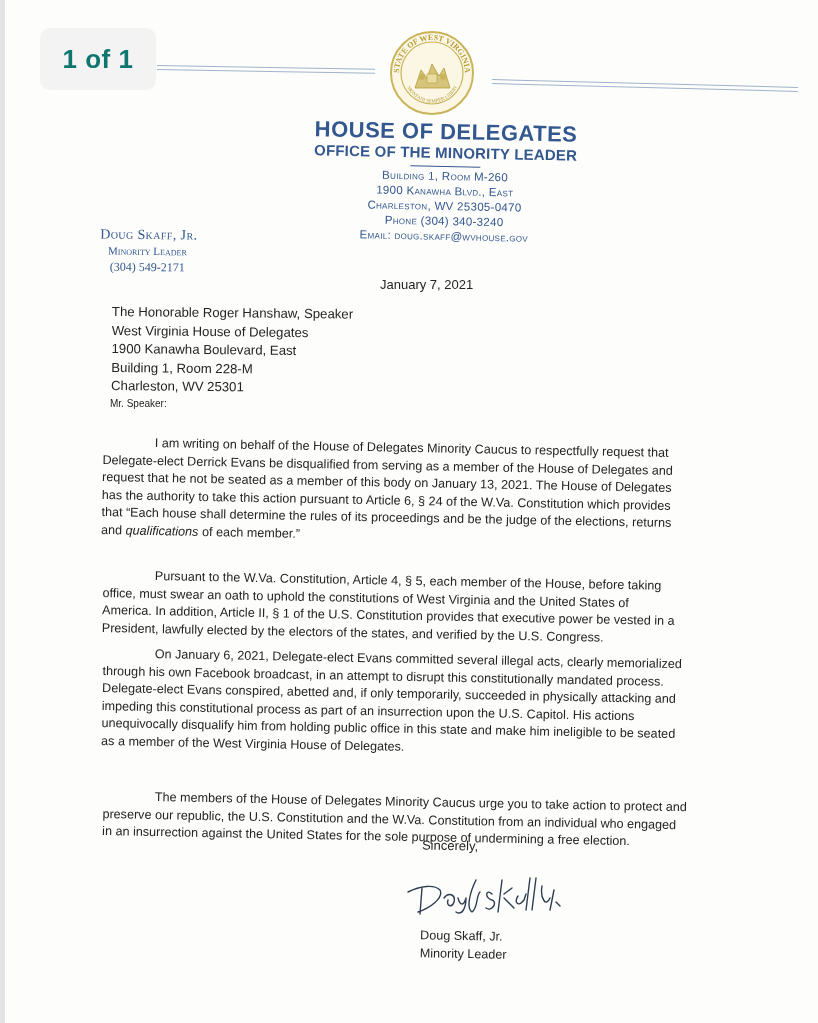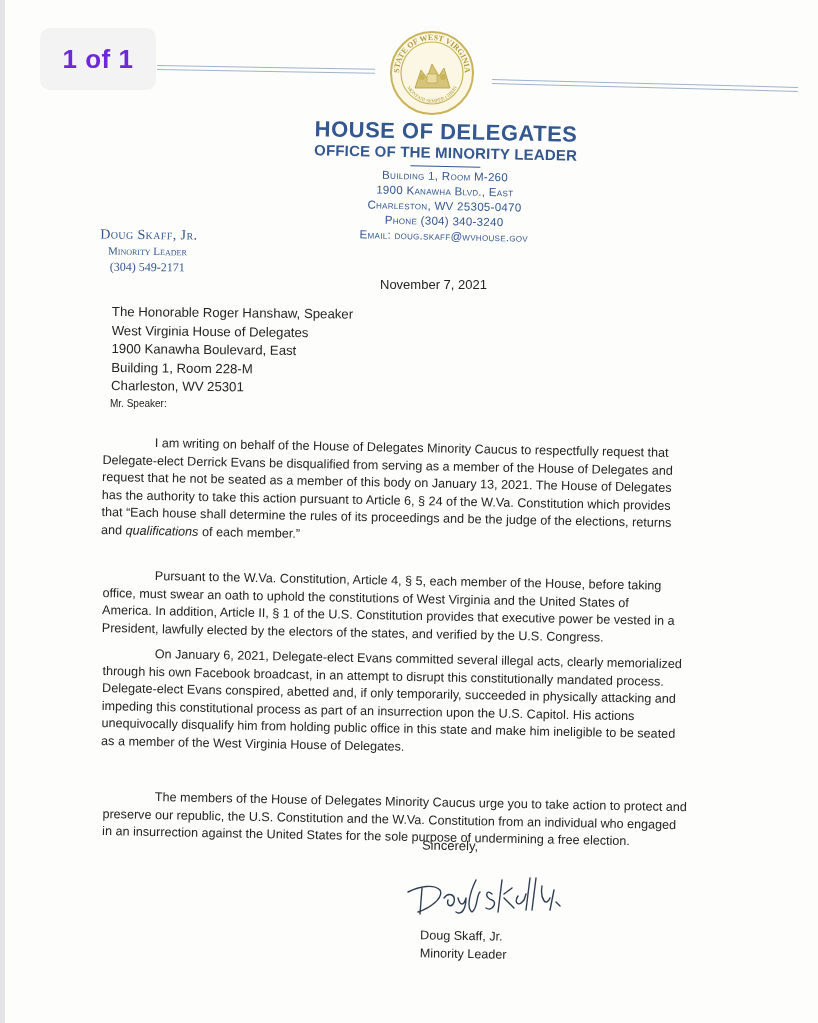--- a/index.html
+++ b/index.html
@@ -13,21 +13,21 @@
     position: absolute; left: 0; top: 0; width: 5px; height: 1023px;
     background: #e4e4e6;
   }
   .page {
     position: absolute; left: 5px; top: 0; width: 813px; height: 1023px;
     background: #fdfdfb;
   }
   .page-counter {
     position: absolute; left: 40px; top: 28px; width: 116px; height: 62px;
     background: #f3f3f4; border-radius: 10px;
-    color: #6d28d9; font-size: 26px; font-weight: bold;
+    color: #0f766e; font-size: 26px; font-weight: bold;
     display: flex; align-items: center; justify-content: center;
     letter-spacing: 0.5px;
   }
   .rule {
     position: absolute; height: 3px;
     border-top: 1px solid #9fb3cc; border-bottom: 1px solid #9fb3cc;
   }
   .rule-left { left: 157px; top: 65px; width: 218px; transform: rotate(1deg); transform-origin: left; }
   .rule-right { left: 492px; top: 79px; width: 306px; transform: rotate(1.5deg); transform-origin: left; }
   .seal {
@@ -137,21 +137,21 @@
     <span class="line">Email: doug.skaff@wvhouse.gov</span>
   </div>
 </div>
 
 <div class="sender">
   <div class="name">Doug Skaff, Jr.</div>
   <div class="title">Minority Leader</div>
   <div class="phone">(304) 549-2171</div>
 </div>
 
-<div class="doc-text date">November 7, 2021</div>
+<div class="doc-text date">January 7, 2021</div>
 
 <div class="doc-text recipient">
   <span>The Honorable Roger Hanshaw, Speaker</span>
   <span>West Virginia House of Delegates</span>
   <span>1900 Kanawha Boulevard, East</span>
   <span>Building 1, Room 228-M</span>
   <span>Charleston, WV 25301</span>
 </div>
 
 <div class="doc-text salutation">Mr. Speaker:</div>

